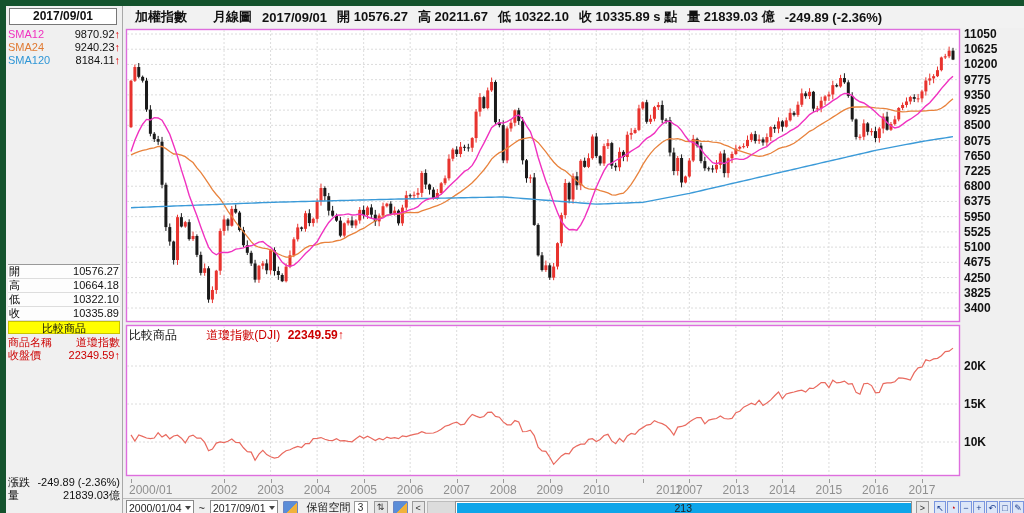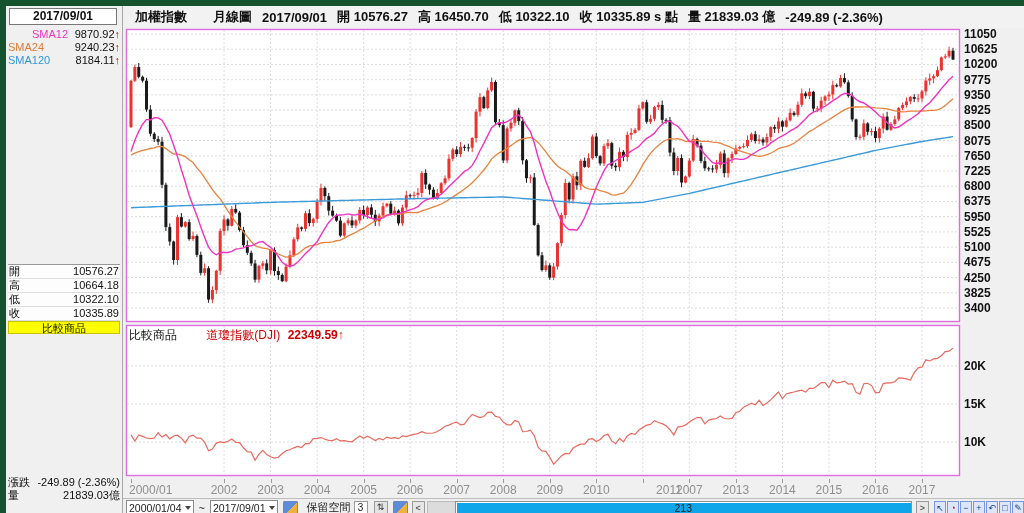--- a/index.html
+++ b/index.html
@@ -5,21 +5,21 @@
   html,body{margin:0;padding:0;background:#c9c9c9;font-family:"Liberation Sans","DejaVu Sans",sans-serif;}
   .window{position:relative;width:1020px;height:509px;border:6px solid #14532d;background:#f0f0f0;overflow:hidden;}
   
   .sidebar{position:absolute;left:0;top:0;width:116px;height:509px;background:#f0f0f0;border-right:1px solid #a8a8a8;}
   .datebox{position:absolute;left:3px;top:2px;width:106px;height:15px;background:#fff;border:1px solid #777;
            font-size:12px;font-weight:bold;color:#111;text-align:center;line-height:15px;}
   .sma-block{position:absolute;left:2px;top:22px;width:112px;}
   .side-row{display:flex;justify-content:space-between;font-size:11px;line-height:13px;height:13px;}
   .side-row .lab{white-space:nowrap;}
   .side-row .val{white-space:nowrap;color:#111;}
-  .c-sma12{color:#f032c0;margin-left:24px;} .c-sma24{color:#e07a33;} .c-sma120{color:#2f96d6;}
+  .c-sma12{color:#f032c0;} .c-sma24{color:#e07a33;} .c-sma120{color:#2f96d6;}
   .arrow-up{color:#e00000;font-weight:bold;}
   .ohlc-block{position:absolute;left:2px;top:258px;width:112px;background:#fdfdfd;border-top:1px solid #999;border-bottom:1px solid #bbb;}
   .ohlc-block .side-row{border-bottom:1px solid #ddd;padding:0 1px;}
   .cmp-header{position:absolute;left:2px;top:315px;width:112px;height:13px;background:#ffff00;color:#111;
               font-size:11px;text-align:center;line-height:13px;border:1px solid #c9c400;box-sizing:border-box;}
   .cmp-block{position:absolute;left:2px;top:330px;width:112px;}
   .cmp-block .side-row{color:#cc0000;}
   .cmp-block .val{color:#cc0000;}
   .chg-block{position:absolute;left:2px;top:470px;width:112px;}
   
@@ -102,41 +102,51 @@
         <span class="val">10322.10</span>
       </div>
       <div class="side-row">
         <span class="lab">收</span>
         <span class="val">10335.89</span>
       </div>
     </div>
 
     <div class="cmp-header">比較商品</div>
 
+    <div class="cmp-block">
+      <div class="side-row">
+        <span class="lab">商品名稱</span>
+        <span class="val">道瓊指數</span>
+      </div>
+      <div class="side-row">
+        <span class="lab">收盤價</span>
+        <span class="val"><span>22349.59</span><span class="arrow-up">↑</span></span>
+      </div>
+    </div>
 
     <div class="chg-block">
       <div class="side-row">
         <span class="lab">漲跌</span>
         <span class="val">-249.89 (-2.36%)</span>
       </div>
       <div class="side-row">
         <span class="lab">量</span>
         <span class="val">21839.03億</span>
       </div>
     </div>
   </div>
 
   <div class="main">
 
     <div class="topbar">
       <span class="seg first">加權指數</span>
       <span class="seg wide">月線圖</span>
       <span class="seg">2017/09/01</span>
       <span class="seg">開 10576.27</span>
-      <span class="seg">高 16450.70</span>
+      <span class="seg">高 20211.67</span>
       <span class="seg">低 10322.10</span>
       <span class="seg">收 10335.89 s 點</span>
       <span class="seg">量 21839.03 億</span>
       <span class="seg">-249.89 (-2.36%)</span>
     </div>
 
 
     <svg id="main-svg" width="903" height="296">
         <rect x="3.5" y="1.5" width="833" height="292" fill="#ffffff" stroke="#de6ede" stroke-width="1.4"></rect>
         <line x1="4" y1="6" x2="836" y2="6" stroke="#dcdcdc" stroke-width="1" stroke-dasharray="2,2"></line>

